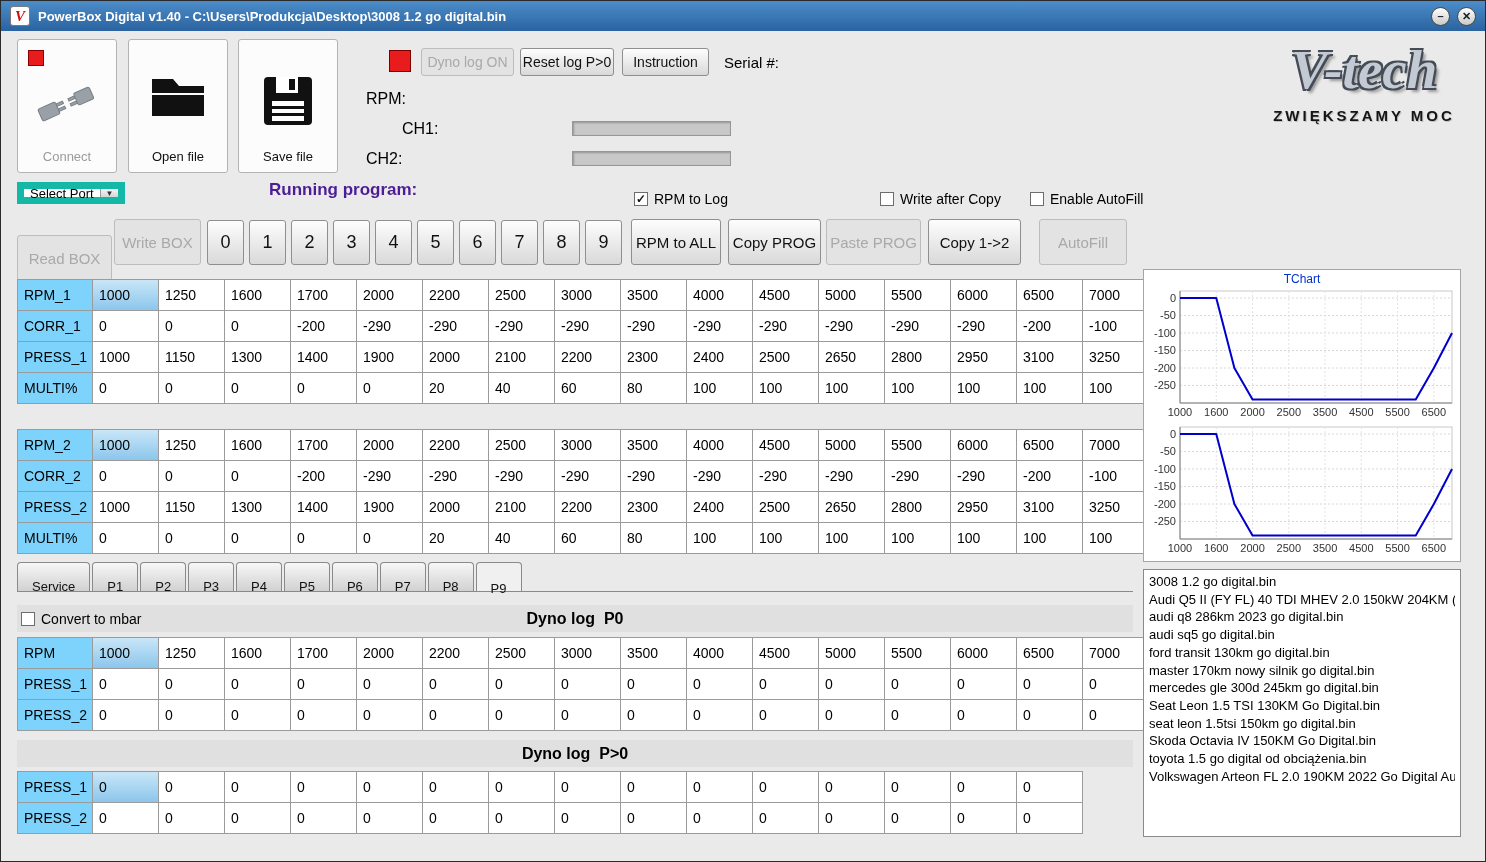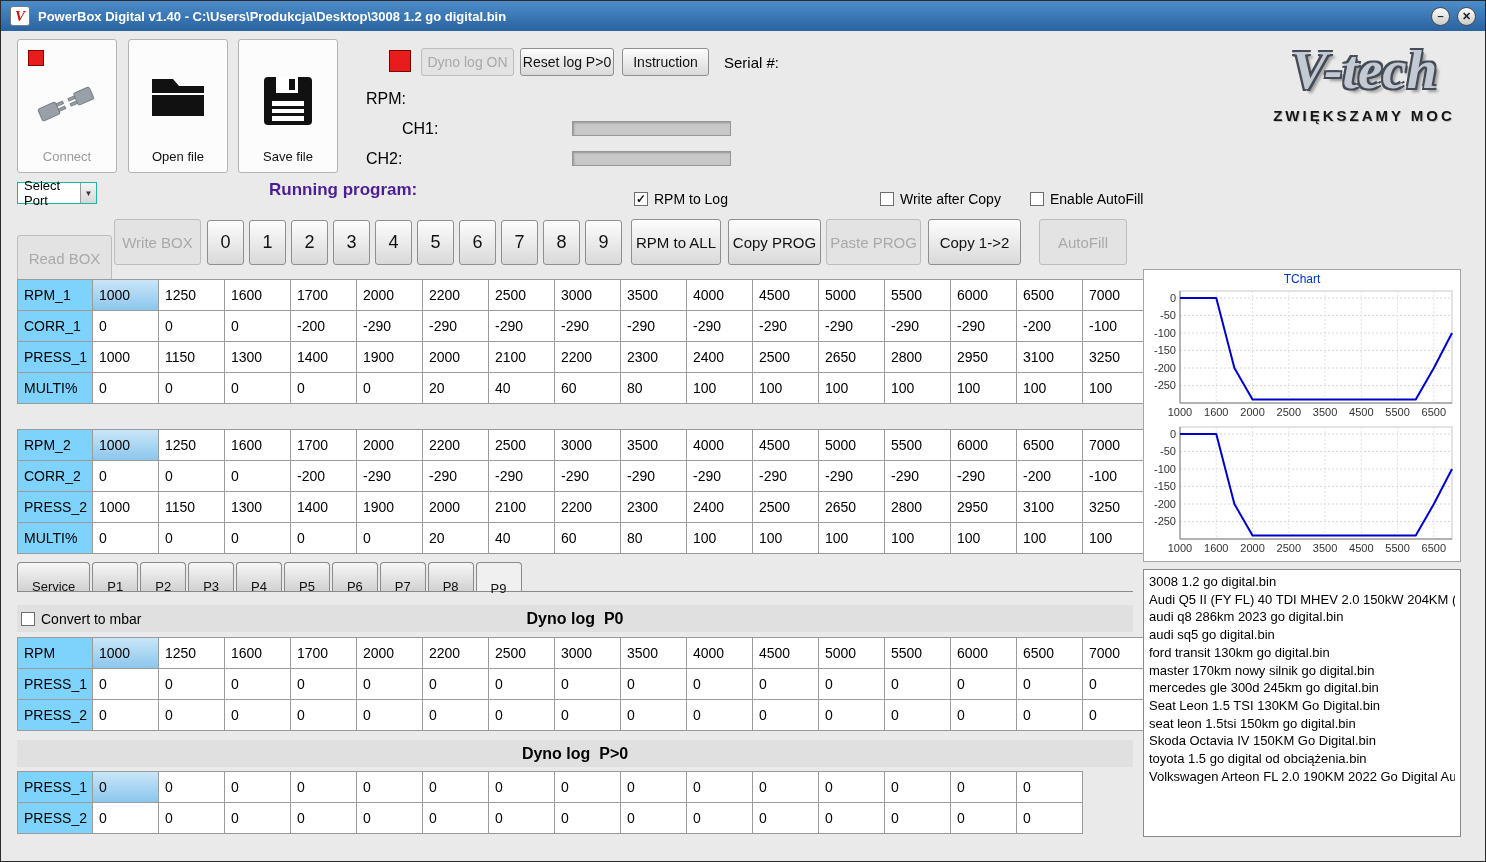--- a/index.html
+++ b/index.html
@@ -34,21 +34,21 @@
   .red-indicator{position:absolute;left:388px;top:49px;width:22px;height:22px;background:#e81c1c;border:1px solid #7a0000;}
 
   
   .stat-label{position:absolute;font-size:16px;color:#000;}
   .pbar{position:absolute;width:159px;height:15px;background:#c8c8c8;border:1px solid #979797;
     box-shadow:inset 1px 1px 2px rgba(0,0,0,.25);}
   .running-label{position:absolute;left:268px;top:179px;font-size:17px;font-weight:bold;color:#4c1d95;}
   .serial-label{position:absolute;left:723px;top:53px;font-size:15px;color:#000;}
 
   
-  .select{position:absolute;left:16px;top:181px;width:80px;height:22px;background:#fff;border:1px solid #14b8a6;
+  .select{position:absolute;left:16px;top:181px;width:108px;height:22px;background:#fff;border:7px solid #14b8a6;
     display:flex;align-items:center;font-size:13px;padding-left:6px;cursor:pointer;}
   .select .arrow{margin-left:auto;width:18px;height:100%;background:linear-gradient(#f5f5f5,#d6d6d6);
     border-left:1px solid #9a9a9a;display:flex;align-items:center;justify-content:center;font-size:8px;color:#333;}
 
   
   .cbrow{position:absolute;display:flex;align-items:center;gap:6px;font-size:14px;color:#000;cursor:pointer;z-index:3;}
   .cb{width:14px;height:14px;background:#fff;border:1px solid #6d6d6d;font-size:12px;line-height:12px;
     text-align:center;color:#111;font-weight:bold;flex:0 0 auto;}
 
   

